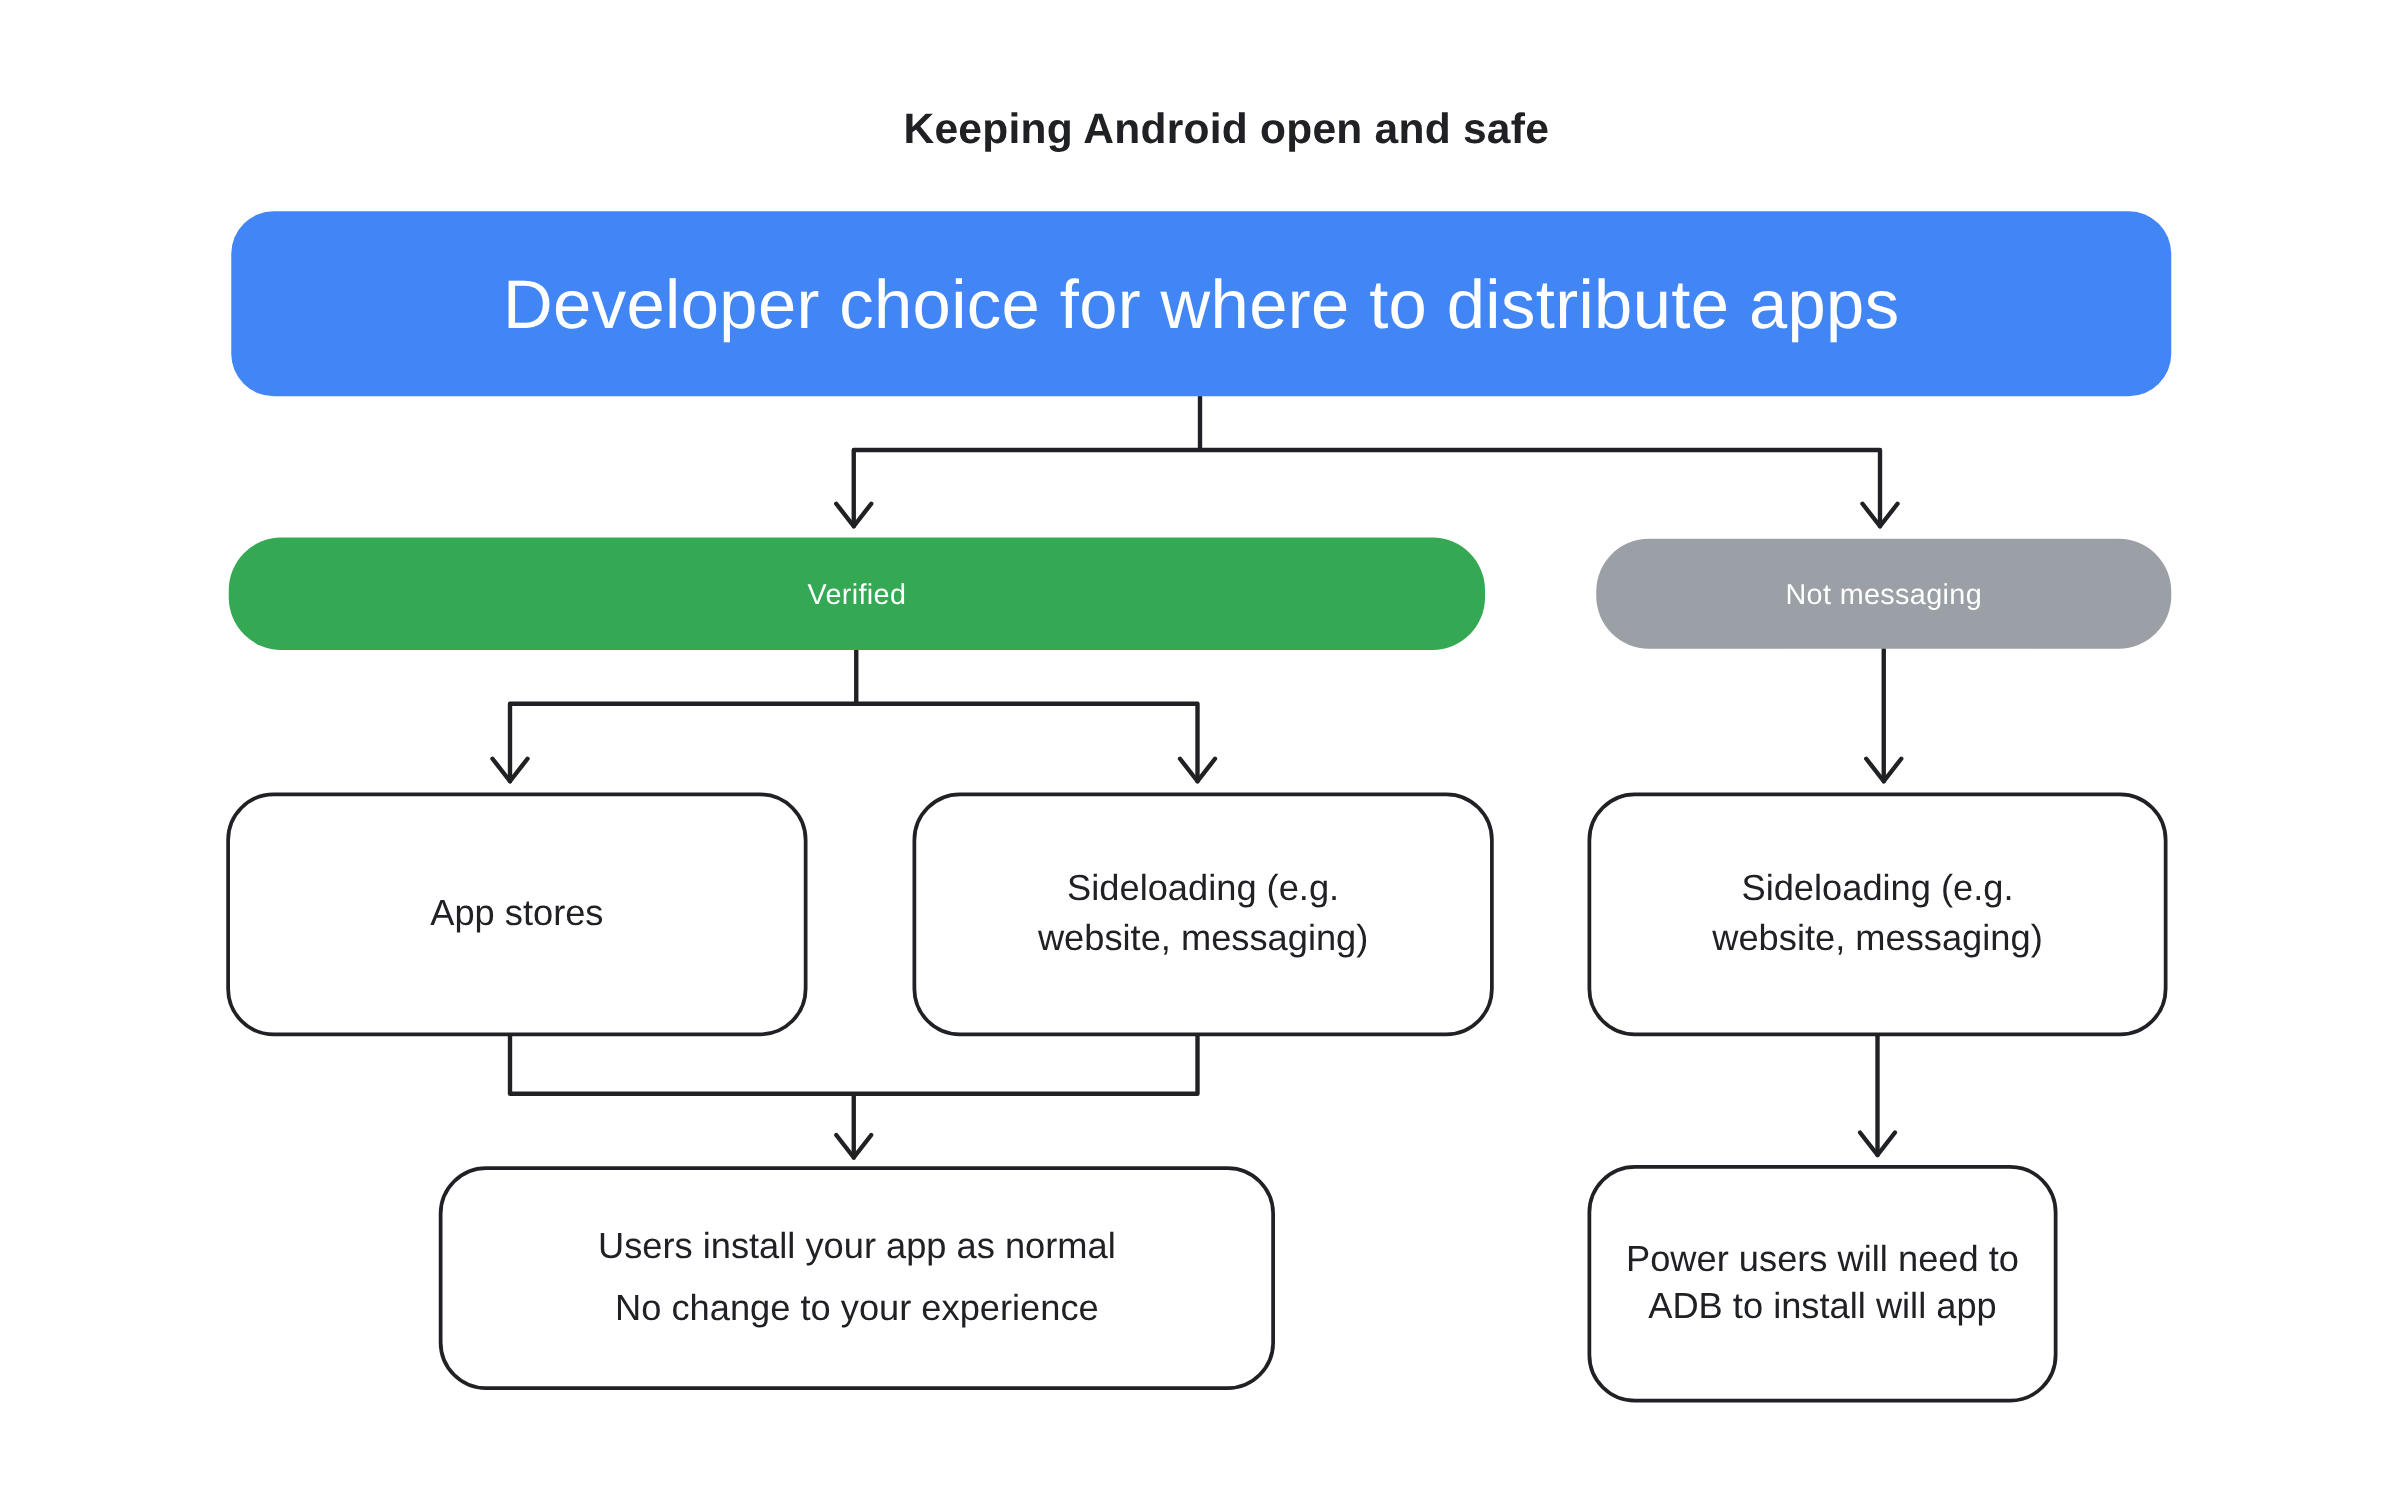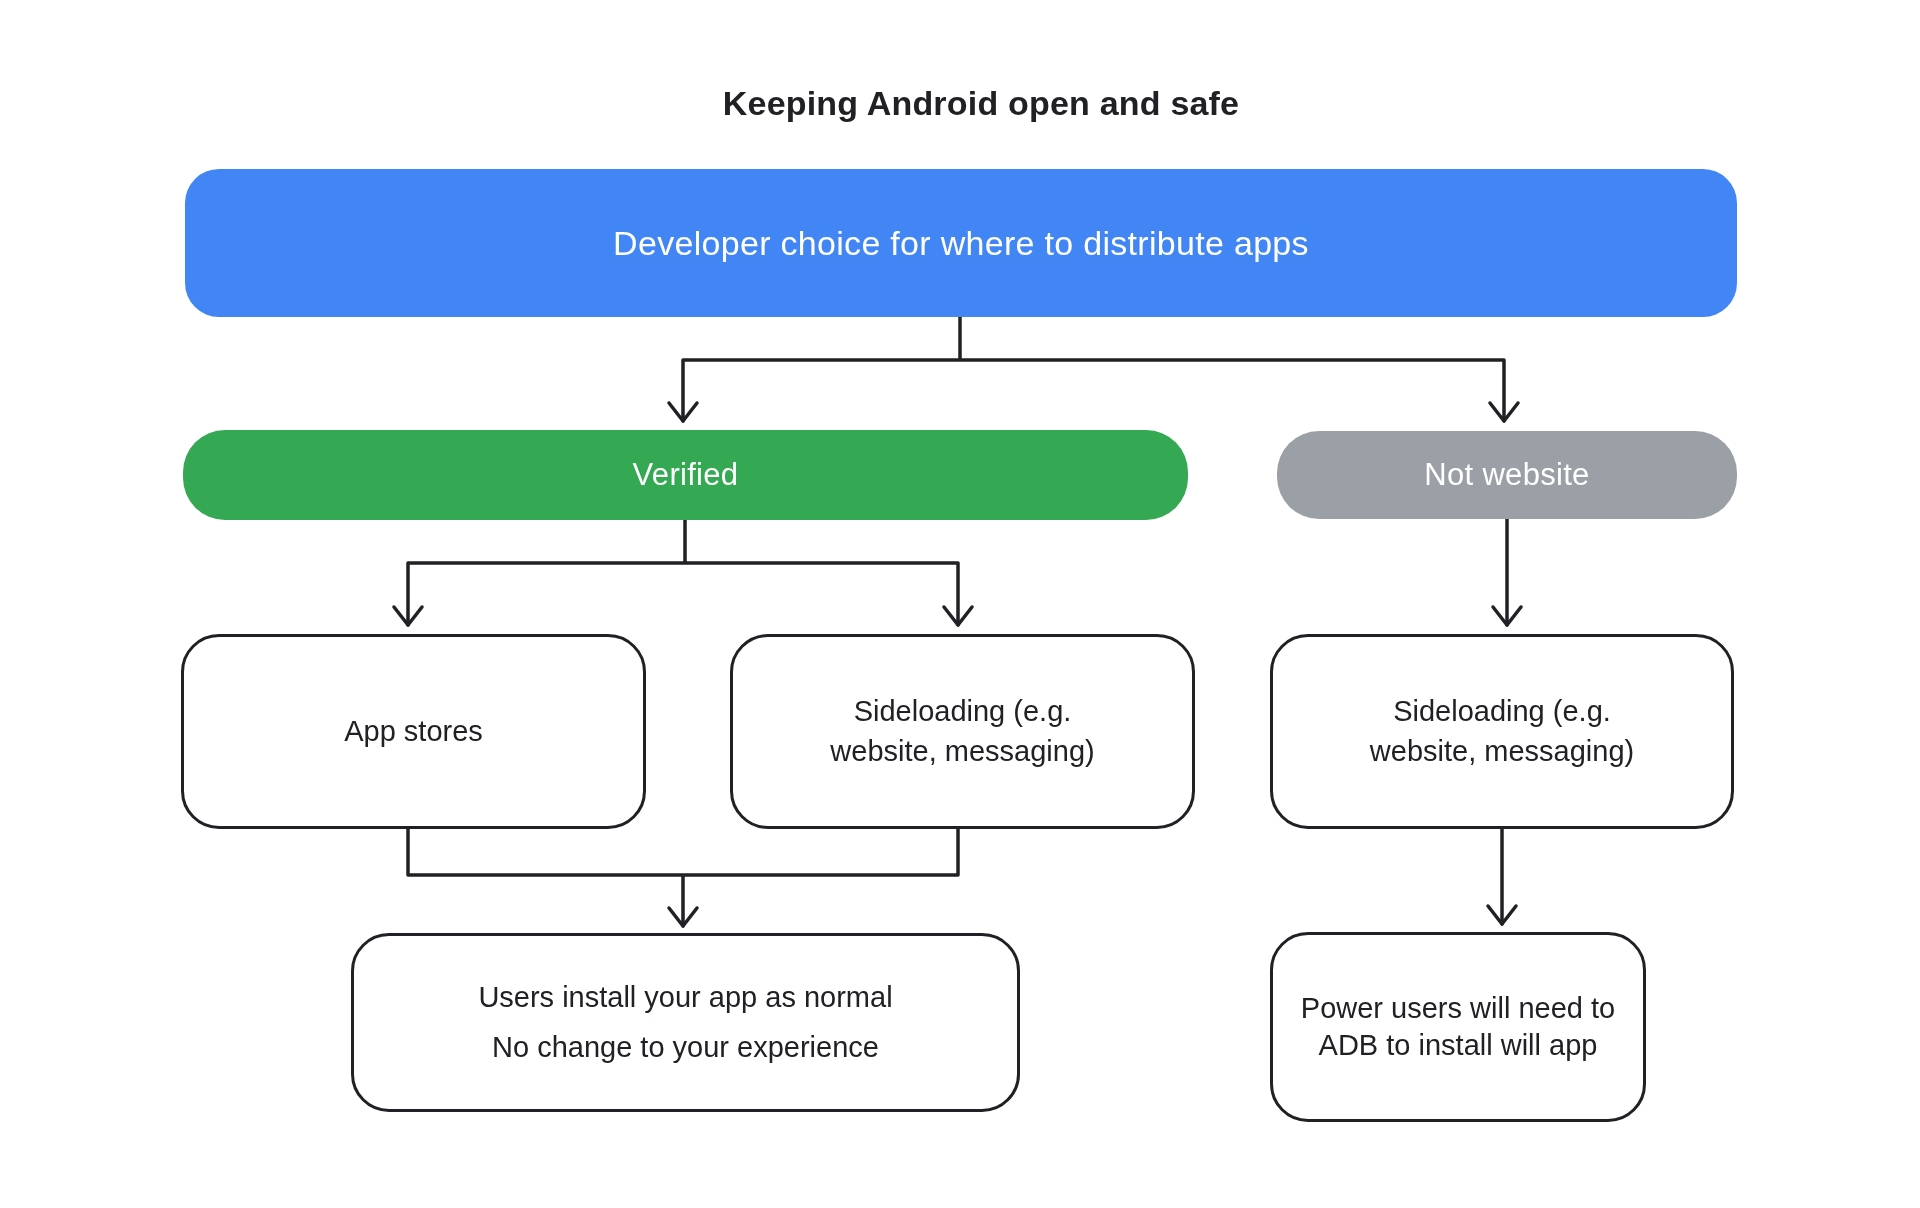--- a/index.html
+++ b/index.html
@@ -46,30 +46,30 @@
     text-align: center;
     color: var(--text-dark);
   }
 
   .node-root {
     left: 185px; top: 169px;
     width: 1552px; height: 148px;
     background: var(--root-bg);
     border-radius: 34px;
     color: var(--text-light);
-    font-size: 34px;
+    font-size: 55px;
     font-weight: 400;
     letter-spacing: 0.3px;
   }
 
   .node-pill {
     height: 90px;
     border-radius: 42px;
     color: var(--text-light);
-    font-size: 31px;
+    font-size: 23px;
     font-weight: 400;
     letter-spacing: 0.3px;
   }
   .node-verified {
     left: 183px; top: 430px;
     width: 1005px;
     background: var(--verified-bg);
   }
   .node-not-verified {
     left: 1277px; top: 431px;
@@ -155,21 +155,21 @@
 
   <div class="node node-root">
     <span>Developer choice for where to distribute apps</span>
   </div>
 
   <div class="node node-pill node-verified">
     <span>Verified</span>
   </div>
 
   <div class="node node-pill node-not-verified">
-    <span>Not website</span>
+    <span>Not messaging</span>
   </div>
 
   <div class="node node-outline node-app-stores">
     <span>App stores</span>
   </div>
 
   <div class="node node-outline node-sideloading-verified">
     <div>Sideloading (e.g.</div>
     <div>website, messaging)</div>
   </div>

